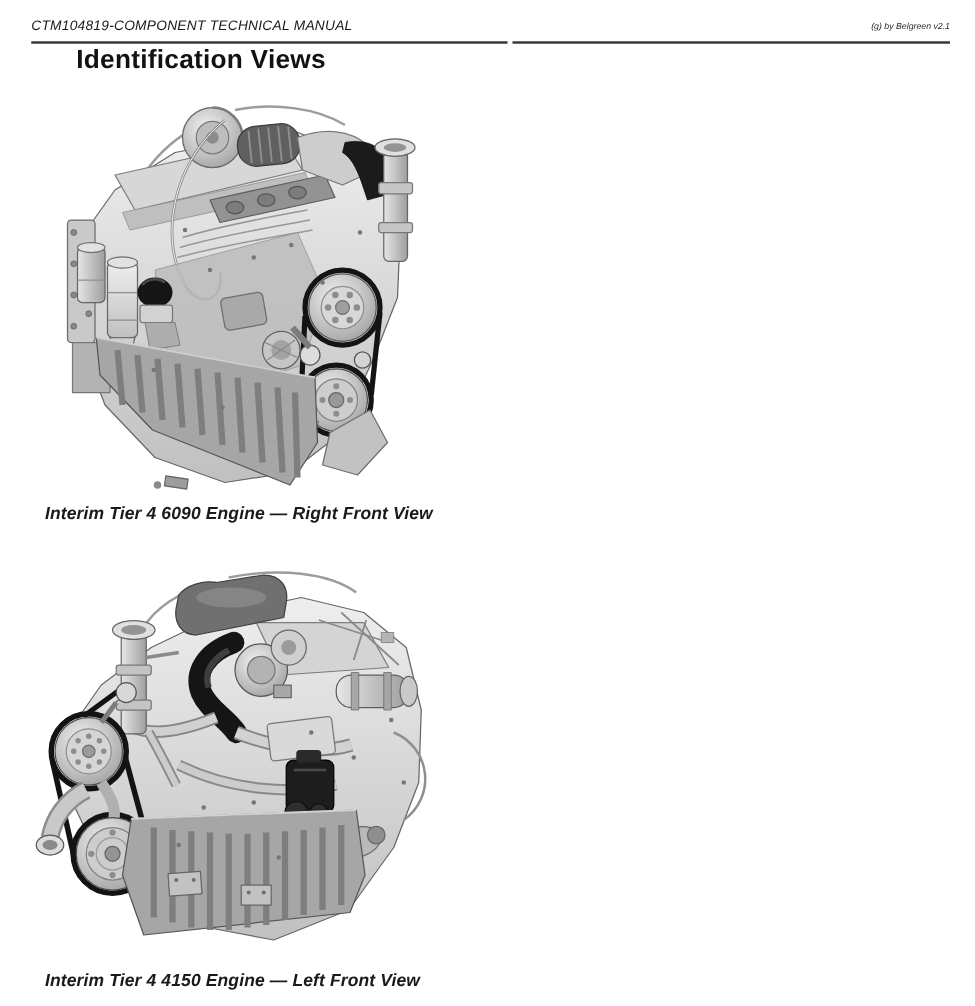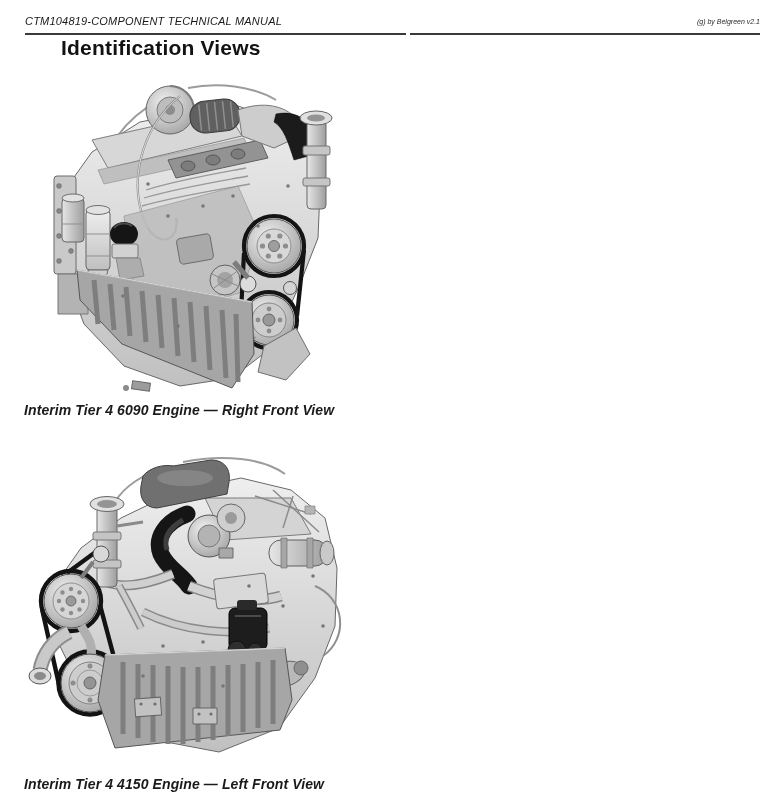--- a/index.html
+++ b/index.html
@@ -28,21 +28,21 @@
   .hdr-rule .seg.l{width:381px;}
   .hdr-rule .seg.r{flex:1;}
   .page-title{
     position:absolute;left:49px;top:36px;
     font-size:21px;font-weight:bold;color:#121212;
     letter-spacing:0.2px;white-space:nowrap;margin-left:12px;
   }
   .fig{position:absolute;}
   .fig svg{display:block;}
   .fig-cap{
-    position:absolute;left:24px;
+    position:absolute;left:36px;
     font-size:14px;font-weight:bold;font-style:italic;
     color:#1a1a1a;white-space:nowrap;letter-spacing:0.1px;
   }
   .cap1{top:402px;}
   .cap2{top:776px;}
 </style>
 </head>
 <body>
 
 <div class="hdr-left">CTM104819-COMPONENT TECHNICAL MANUAL</div>

